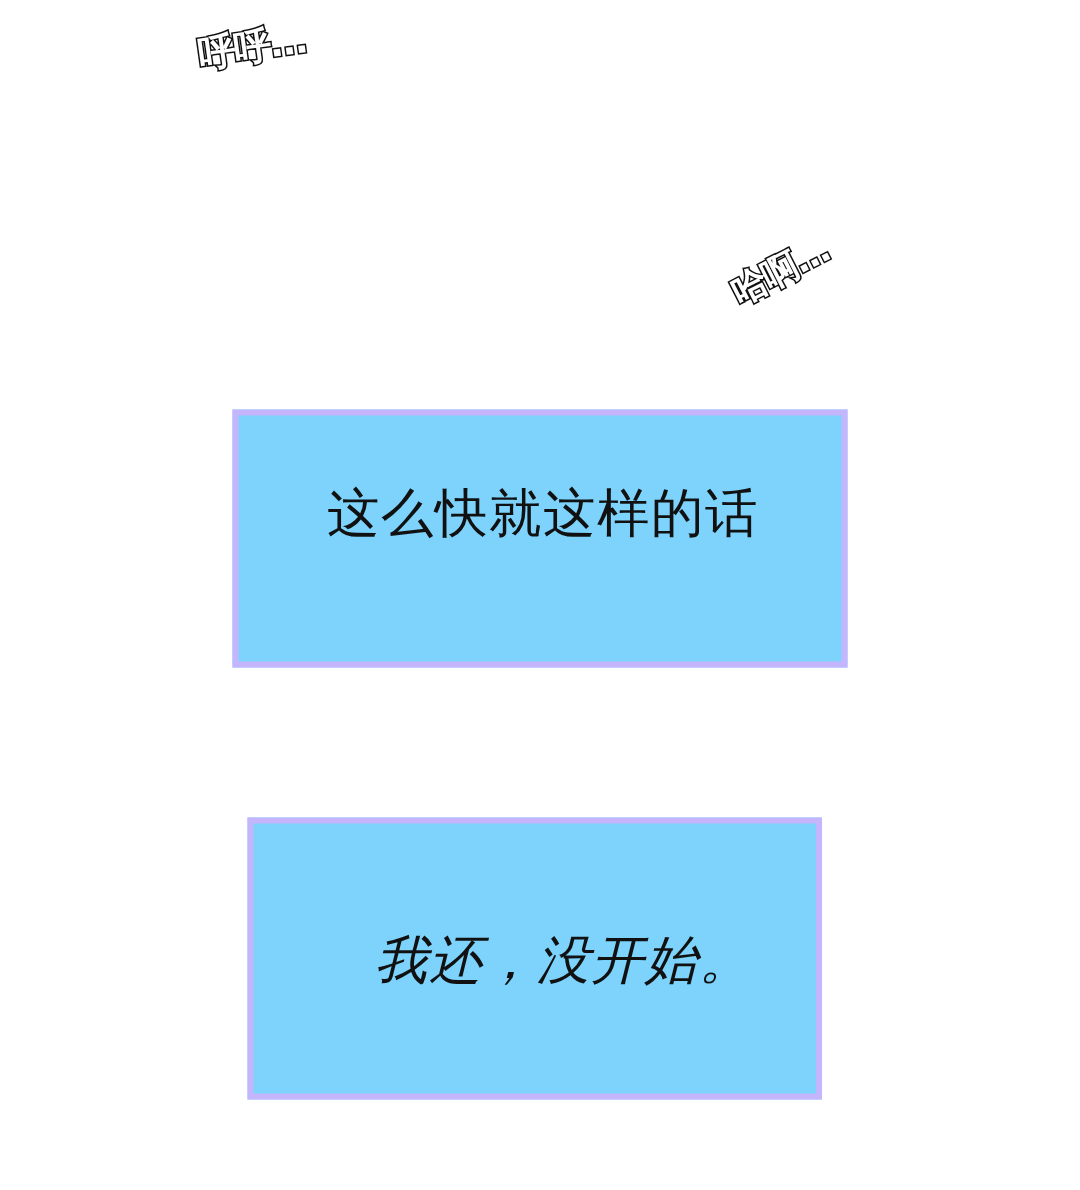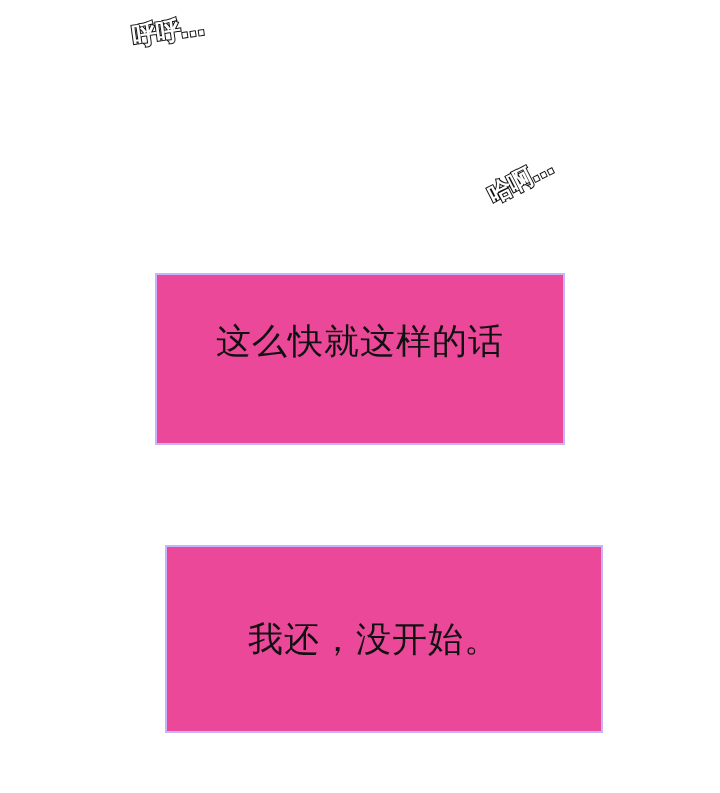--- a/index.html
+++ b/index.html
@@ -14,25 +14,25 @@
       paint-order: stroke fill;
       text-shadow: 0 0 1px #111;
       white-space: nowrap;
       letter-spacing: -1px;
     }
     .sfx-1 { left: 130px; top: 20px; font-size: 25px; transform: rotate(-8deg); transform-origin: left top; }
     .sfx-2 { left: 482px; top: 182px; font-size: 24px; transform: rotate(-27deg); transform-origin: left top; }
     .panel {
       position: absolute;
       box-sizing: border-box;
-      border: 2px solid #c4b5fd;
-      background: #ec4899;
+      border: 4px solid #c4b5fd;
+      background: #7dd3fc;
     }
     .panel-1 { left: 155px; top: 273px; width: 410px; height: 172px; }
-    .panel-2 { left: 165px; top: 545px; width: 438px; height: 188px; }
+    .panel-2 { left: 165px; top: 545px; width: 383px; height: 188px; font-style: italic; }
     .caption {
       position: absolute;
       color: #111111;
       font-family: "DejaVu Sans", sans-serif;
       font-size: 35px;
       line-height: 44px;
       white-space: nowrap;
       letter-spacing: 1px;
     }
     .p1-line1 { left: 59px; top: 44px; }

